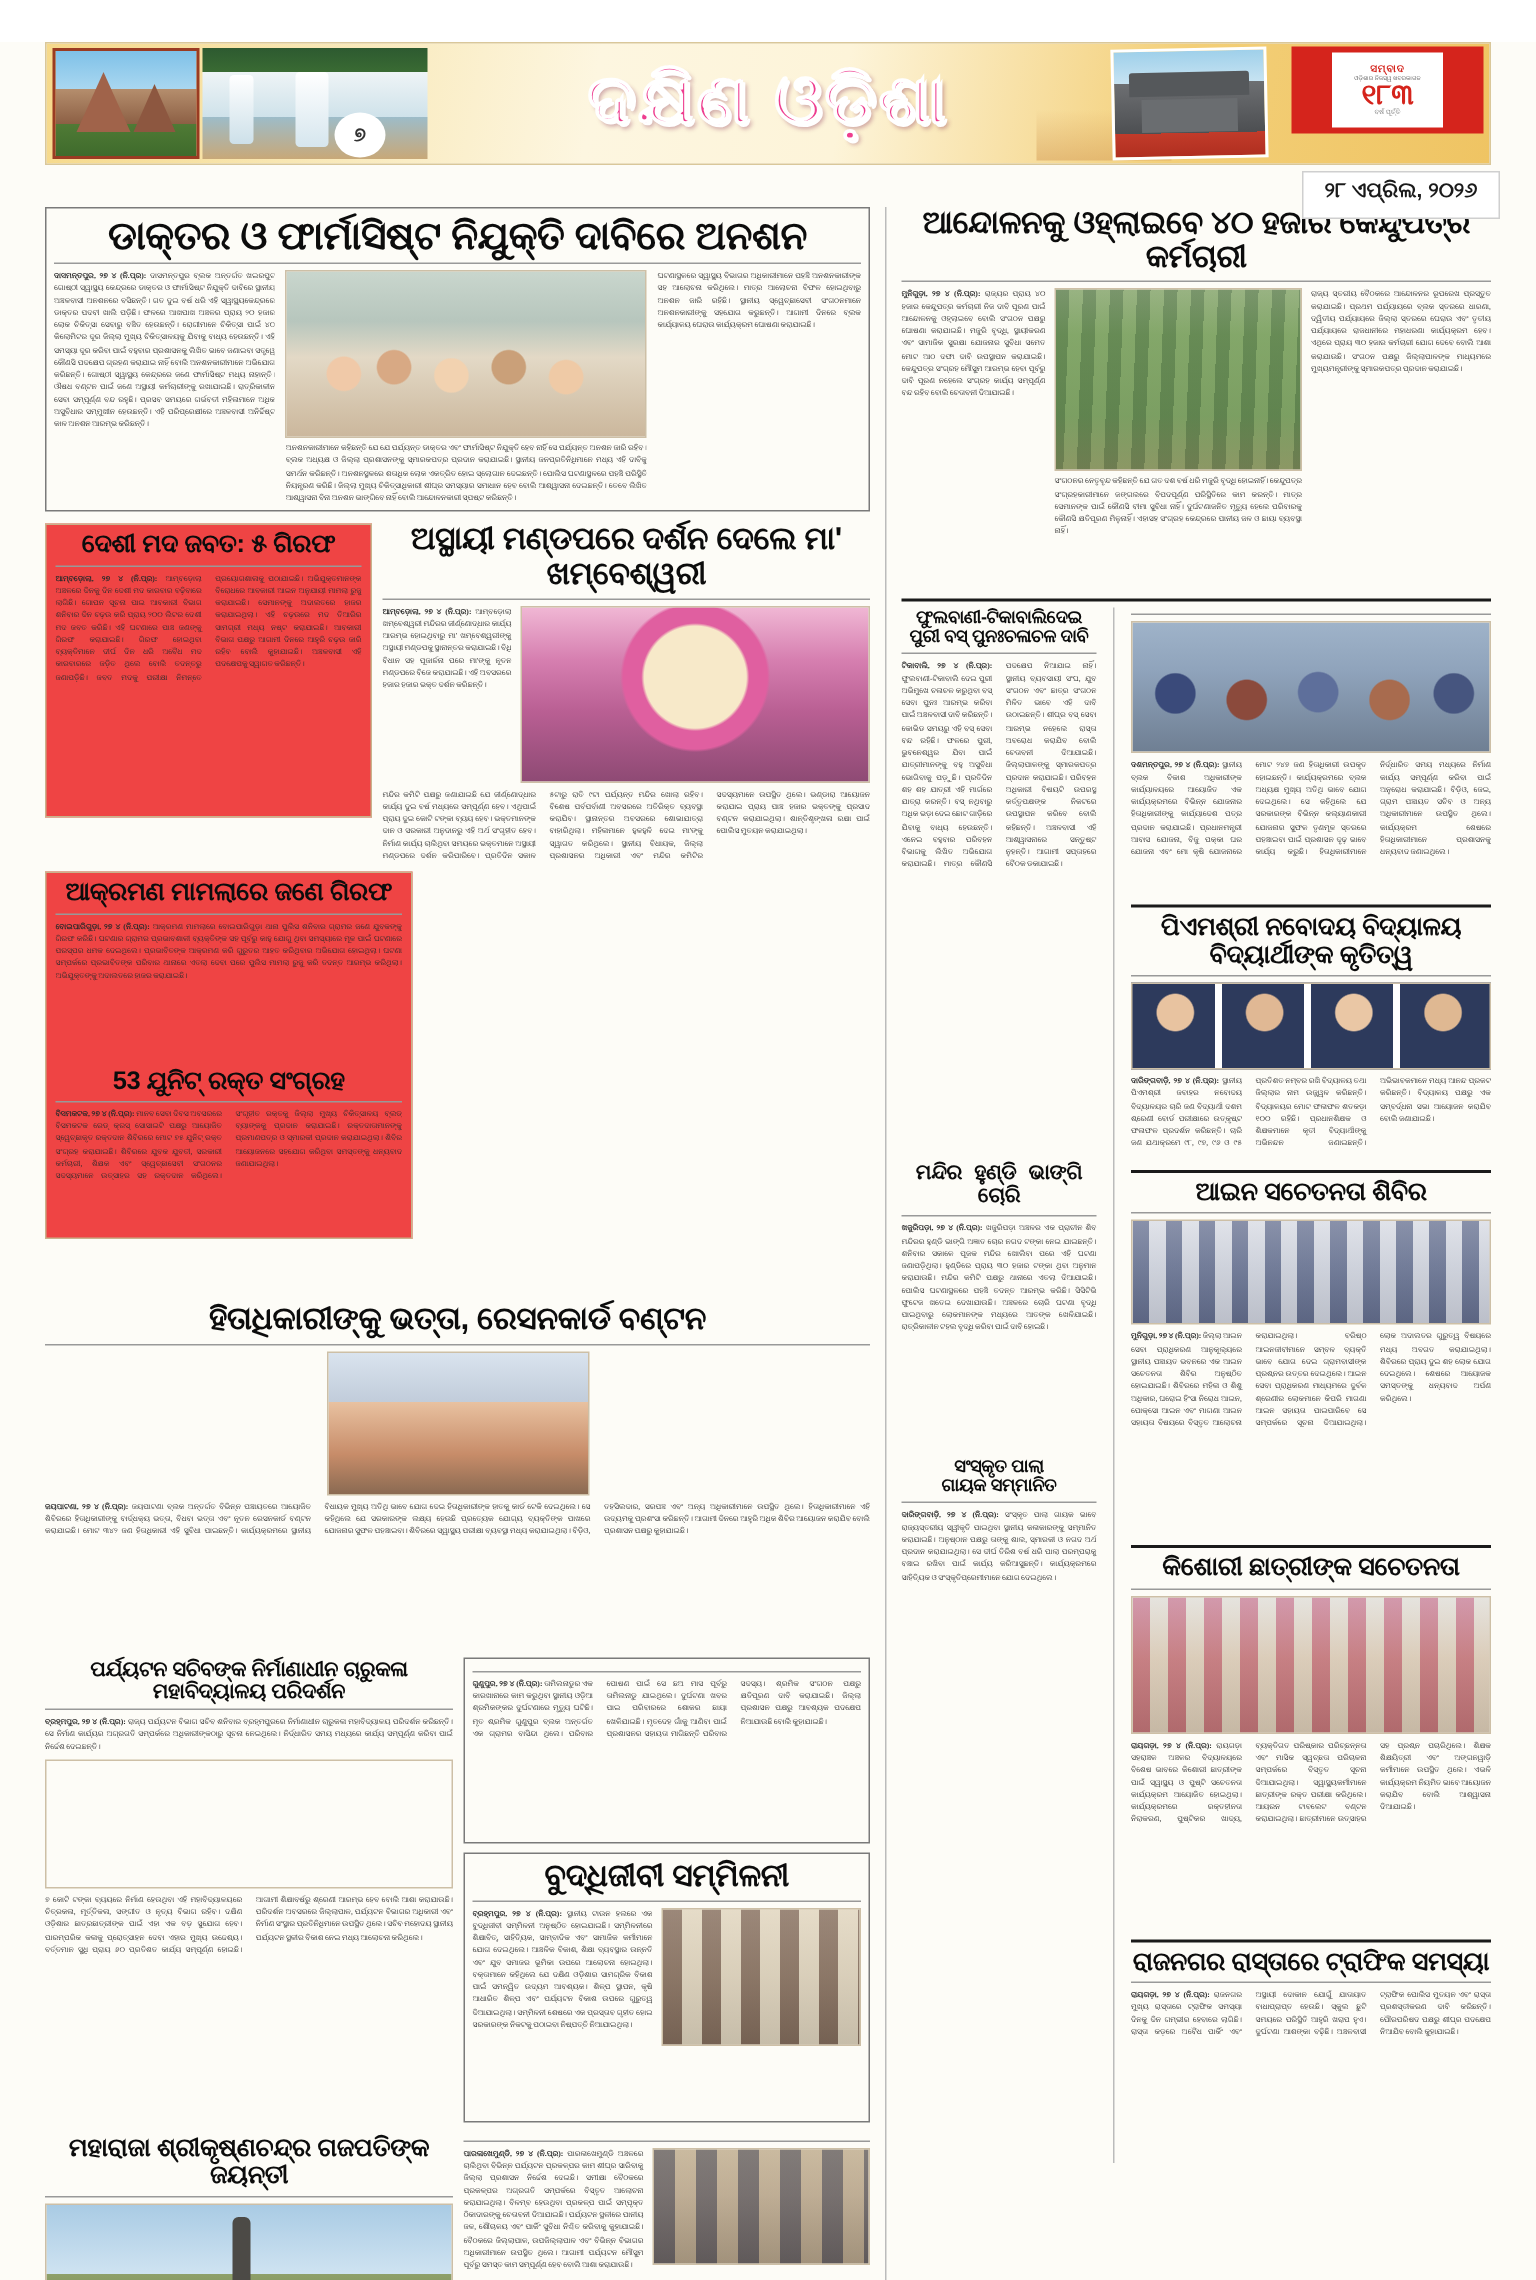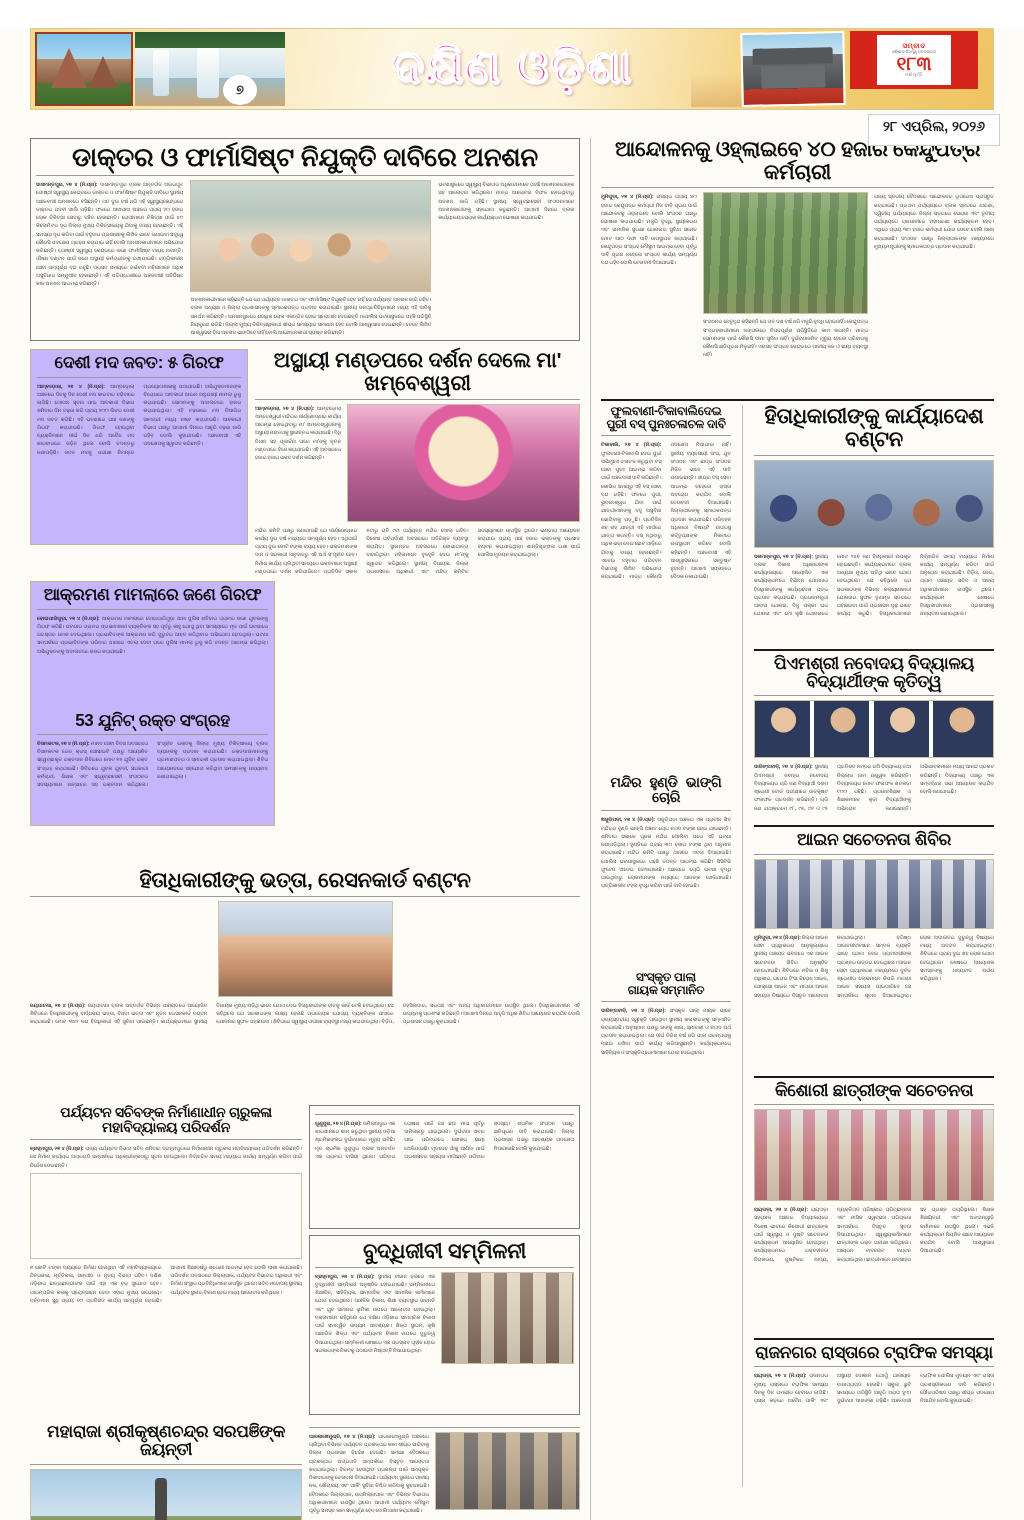--- a/index.html
+++ b/index.html
@@ -86,21 +86,21 @@
     text-shadow:2px 2px 0 #ffffff, 3px 3px 3px rgba(120,20,70,.35);
     white-space:nowrap;
   }
   .mh-pagebadge {
     position:absolute; left:192px; top:46px;
     width:34px; height:30px; background:#ffffff; border-radius:50%;
     display:flex; align-items:center; justify-content:center;
     font-size:13px; color:#333; font-weight:bold;
   }
   .mh-logobox {
-    position:absolute; right:15px; top:2px; width:128px; height:58px;
+    position:absolute; right:4px; top:2px; width:128px; height:58px;
     background:#d5241c; display:flex; align-items:center; justify-content:center;
   }
   .mh-logoinner{
     width:74px; height:50px; background:#fff;
     display:flex; flex-direction:column; align-items:center; justify-content:center;
     line-height:1;
   }
   .mh-logo-top{ font-size:7px; color:#d5241c; font-weight:bold; letter-spacing:.5px;}
   .mh-logo-sub{ font-size:4px; color:#555; }
   .mh-logo-main{ font-size:19px; color:#d5241c; font-weight:bold; }
@@ -226,21 +226,21 @@
     background:
       repeating-linear-gradient(90deg, rgba(200,60,90,.45) 0 12px, rgba(240,225,205,.5) 12px 24px),
       linear-gradient(180deg,#dbe6f0 0%, #c6b8a6 45%, #9c8f7c 100%);
   }
 
   .boxed {
     border:1px solid #7a7a7a;
     padding:4px 5px;
   }
   .tintbox {
-    background:#c4b5fd; border:1px solid #c9b28c;
+    background:#ef4444; border:1px solid #c9b28c;
     padding:4px 6px;
   }
 
   .two-up { display:flex; gap:7px; }
   .hr-thick { border-top:2px solid #1a1a1a; margin:5px 0 4px; }
 </style>
 </head>
 <body>
 
 <div class="page">
@@ -355,21 +355,21 @@
               <div style="flex:1;">
                 <div class="photo ph-award" style="height:92px;"></div>
               </div>
             </div>
           </div>
         </div>
       </div>
 
       <div class="two-up" style="margin-top:8px;">
         <div style="width:272px;">
-          <div class="hl hl-md">ମହାରାଜା ଶ୍ରୀକୃଷ୍ଣଚନ୍ଦ୍ର ସରପଞିଙ୍କ ଜୟନ୍ତୀ</div>
+          <div class="hl hl-md">ମହାରାଜା ଶ୍ରୀକୃଷ୍ଣଚନ୍ଦ୍ର ଗଜପତିଙ୍କ ଜୟନ୍ତୀ</div>
           <div class="thinrule"></div>
           <div class="photo ph-statue" style="height:112px;margin-bottom:4px;"></div>
           <div class="txt cols2" style="height:155px;overflow:hidden;"><b>ପାରଳାଖେମୁଣ୍ଡି, ୨୭ ୪ (ନି.ପ୍ର):</b> <span>ସ୍ୱତନ୍ତ୍ର ଓଡ଼ିଶା ପ୍ରଦେଶ ଗଠନରେ ଗୁରୁତ୍ୱପୂର୍ଣ୍ଣ ଭୂମିକା ନେଇଥିବା ମହାରାଜା ଶ୍ରୀକୃଷ୍ଣଚନ୍ଦ୍ର ଗଜପତି ନାରାୟଣ ଦେଓଙ୍କ ଜୟନ୍ତୀ ଉତ୍ସବ ପାଳିତ ହୋଇଯାଇଛି। ସକାଳେ ତାଙ୍କ ପ୍ରତିମୂର୍ତ୍ତିରେ ମାଲ୍ୟାର୍ପଣ କରାଯାଇଥିଲା। ବିଭିନ୍ନ ଅନୁଷ୍ଠାନର ପ୍ରତିନିଧି, ଛାତ୍ରଛାତ୍ରୀ ଏବଂ ସାଧାରଣ ଜନତା ଶ୍ରଦ୍ଧାଞ୍ଜଳି ଅର୍ପଣ କରିଥିଲେ।</span> <span>ଏହି ଅବସରରେ ଆୟୋଜିତ ଆଲୋଚନା ଚକ୍ରରେ ବକ୍ତାମାନେ ମହାରାଜାଙ୍କ ଜୀବନୀ ଓ ଅବଦାନ ଉପରେ ଆଲୋକପାତ କରିଥିଲେ। ସେ ଓଡ଼ିଆ ଭାଷା ଓ ସଂସ୍କୃତିର ସଂରକ୍ଷଣ ପାଇଁ ଅସାମାନ୍ୟ ଅବଦାନ ଦେଇଥିଲେ। ଶିକ୍ଷା ପ୍ରସାର ପାଇଁ ବହୁ ବିଦ୍ୟାଳୟ ଓ ମହାବିଦ୍ୟାଳୟ ସ୍ଥାପନ କରିଥିଲେ। ନୂତନ ପିଢ଼ି ତାଙ୍କ ଆଦର୍ଶରୁ ପ୍ରେରଣା ନେବା ଉଚିତ ବୋଲି ବକ୍ତାମାନେ କହିଥିଲେ। କାର୍ଯ୍ୟକ୍ରମରେ ସାଂସ୍କୃତିକ ଅନୁଷ୍ଠାନ ମଧ୍ୟ ପରିବେଷଣ କରାଯାଇଥିଲା। ଶେଷରେ ପ୍ରସାଦ ବଣ୍ଟନ କରାଯାଇଥିଲା।</span></div>
         </div>
 
         <div style="flex:1;">
           <div class="thinrule"></div>
           <div style="display:flex;gap:6px;">
             <div style="width:120px;">
               <div class="txt"><b>ପାରଳାଖେମୁଣ୍ଡି, ୨୭ ୪ (ନି.ପ୍ର):</b> <span>ପାରଳାଖେମୁଣ୍ଡି ଅଞ୍ଚଳରେ ଚାଲିଥିବା ବିଭିନ୍ନ ପର୍ଯ୍ୟଟନ ପ୍ରକଳ୍ପର କାମ ଶୀଘ୍ର ସାରିବାକୁ ଜିଲ୍ଲା ପ୍ରଶାସନ ନିର୍ଦ୍ଦେଶ ଦେଇଛି। ସମୀକ୍ଷା ବୈଠକରେ ପ୍ରକଳ୍ପର ଅଗ୍ରଗତି ସମ୍ପର୍କରେ ବିସ୍ତୃତ ଆଲୋଚନା କରାଯାଇଥିଲା। ବିଳମ୍ବ ହେଉଥିବା ପ୍ରକଳ୍ପ ପାଇଁ ସମ୍ପୃକ୍ତ ଠିକାଦାରଙ୍କୁ ଚେତାବନୀ ଦିଆଯାଇଛି। ପର୍ଯ୍ୟଟନ ସ୍ଥଳୀରେ ପାନୀୟ ଜଳ, ଶୌଚାଳୟ ଏବଂ ପାର୍କିଂ ସୁବିଧା ନିଶ୍ଚିତ କରିବାକୁ କୁହାଯାଇଛି। ବୈଠକରେ ଜିଲ୍ଲାପାଳ, ଉପଜିଲ୍ଲାପାଳ ଏବଂ ବିଭିନ୍ନ ବିଭାଗର ଅଧିକାରୀମାନେ ଉପସ୍ଥିତ ଥିଲେ। ଆଗାମୀ ପର୍ଯ୍ୟଟନ ମୌସୁମ ପୂର୍ବରୁ ସମସ୍ତ କାମ ସମ୍ପୂର୍ଣ୍ଣ ହେବ ବୋଲି ଆଶା କରାଯାଉଛି।</span></div>
@@ -422,21 +422,20 @@
           <div class="hl hl-xs">ଗାୟକ ସମ୍ମାନିତ</div>
           <div class="thinrule"></div>
           <div class="txt" style="height:126px;overflow:hidden;"><b>ଦାରିଙ୍ଗବାଡ଼ି, ୨୭ ୪ (ନି.ପ୍ର):</b> <span>ସଂସ୍କୃତ ପାଲା ଗାୟକ ଭାବେ ରାଜ୍ୟସ୍ତରୀୟ ସ୍ୱୀକୃତି ପାଇଥିବା ସ୍ଥାନୀୟ କଳାକାରଙ୍କୁ ସମ୍ମାନିତ କରାଯାଇଛି। ଅନୁଷ୍ଠାନ ପକ୍ଷରୁ ତାଙ୍କୁ ଶାଲ, ସ୍ମାରକୀ ଓ ନଗଦ ଅର୍ଥ ପ୍ରଦାନ କରାଯାଇଥିଲା। ସେ ଦୀର୍ଘ ତିରିଶ ବର୍ଷ ଧରି ପାଲା ପରମ୍ପରାକୁ ବଞ୍ଚାଇ ରଖିବା ପାଇଁ କାର୍ଯ୍ୟ କରିଆସୁଛନ୍ତି। କାର୍ଯ୍ୟକ୍ରମରେ ସାହିତ୍ୟିକ ଓ ସଂସ୍କୃତିପ୍ରେମୀମାନେ ଯୋଗ ଦେଇଥିଲେ।</span></div>
         </div>
 
         <div class="vline"></div>
 
         <div style="flex:1;">
 
           <div>
-            <div class="hl hl-lg">ହିତାଧିକାରୀଙ୍କୁ କାର୍ଯ୍ୟାଦେଶ ବଣ୍ଟନ</div>
             <div class="thinrule"></div>
             <div class="photo ph-crowd" style="height:88px;margin-bottom:4px;"></div>
             <div class="txt cols3" style="height:92px;overflow:hidden;"><b>ଦଶମନ୍ତପୁର, ୨୭ ୪ (ନି.ପ୍ର):</b> <span>ସ୍ଥାନୀୟ ବ୍ଲକ ବିକାଶ ଅଧିକାରୀଙ୍କ କାର୍ଯ୍ୟାଳୟରେ ଆୟୋଜିତ ଏକ କାର୍ଯ୍ୟକ୍ରମରେ ବିଭିନ୍ନ ଯୋଜନାର ହିତାଧିକାରୀଙ୍କୁ କାର୍ଯ୍ୟାଦେଶ ପତ୍ର ପ୍ରଦାନ କରାଯାଇଛି। ପ୍ରଧାନମନ୍ତ୍ରୀ ଆବାସ ଯୋଜନା, ବିଜୁ ପକ୍କା ଘର ଯୋଜନା ଏବଂ ମୋ କୃଷି ଯୋଜନାରେ ମୋଟ ୨୪୭ ଜଣ ହିତାଧିକାରୀ ଉପକୃତ ହୋଇଛନ୍ତି।</span> <span>କାର୍ଯ୍ୟକ୍ରମରେ ବ୍ଲକ ଅଧ୍ୟକ୍ଷ ମୁଖ୍ୟ ଅତିଥି ଭାବେ ଯୋଗ ଦେଇଥିଲେ। ସେ କହିଥିଲେ ଯେ ସରକାରଙ୍କ ବିଭିନ୍ନ କଲ୍ୟାଣକାରୀ ଯୋଜନାର ସୁଫଳ ତୃଣମୂଳ ସ୍ତରରେ ପହଞ୍ଚାଇବା ପାଇଁ ପ୍ରଶାସନ ଦୃଢ଼ ଭାବେ କାର୍ଯ୍ୟ କରୁଛି। ହିତାଧିକାରୀମାନେ ନିର୍ଦ୍ଧାରିତ ସମୟ ମଧ୍ୟରେ ନିର୍ମାଣ କାର୍ଯ୍ୟ ସମ୍ପୂର୍ଣ୍ଣ କରିବା ପାଇଁ ଅନୁରୋଧ କରାଯାଇଛି। ବିଡ଼ିଓ, ଜେଇ, ଗ୍ରାମ ପଞ୍ଚାୟତ ସଚିବ ଓ ଅନ୍ୟ ଅଧିକାରୀମାନେ ଉପସ୍ଥିତ ଥିଲେ। କାର୍ଯ୍ୟକ୍ରମ ଶେଷରେ ହିତାଧିକାରୀମାନେ ପ୍ରଶାସନକୁ ଧନ୍ୟବାଦ ଜଣାଇଥିଲେ।</span></div>
           </div>
 
           <div class="hr-thick"></div>
 
           <div>
             <div class="hl hl-md">ପିଏମଶ୍ରୀ ନବୋଦୟ ବିଦ୍ୟାଳୟ ବିଦ୍ୟାର୍ଥୀଙ୍କ କୃତିତ୍ୱ</div>
             <div class="thinrule"></div>

